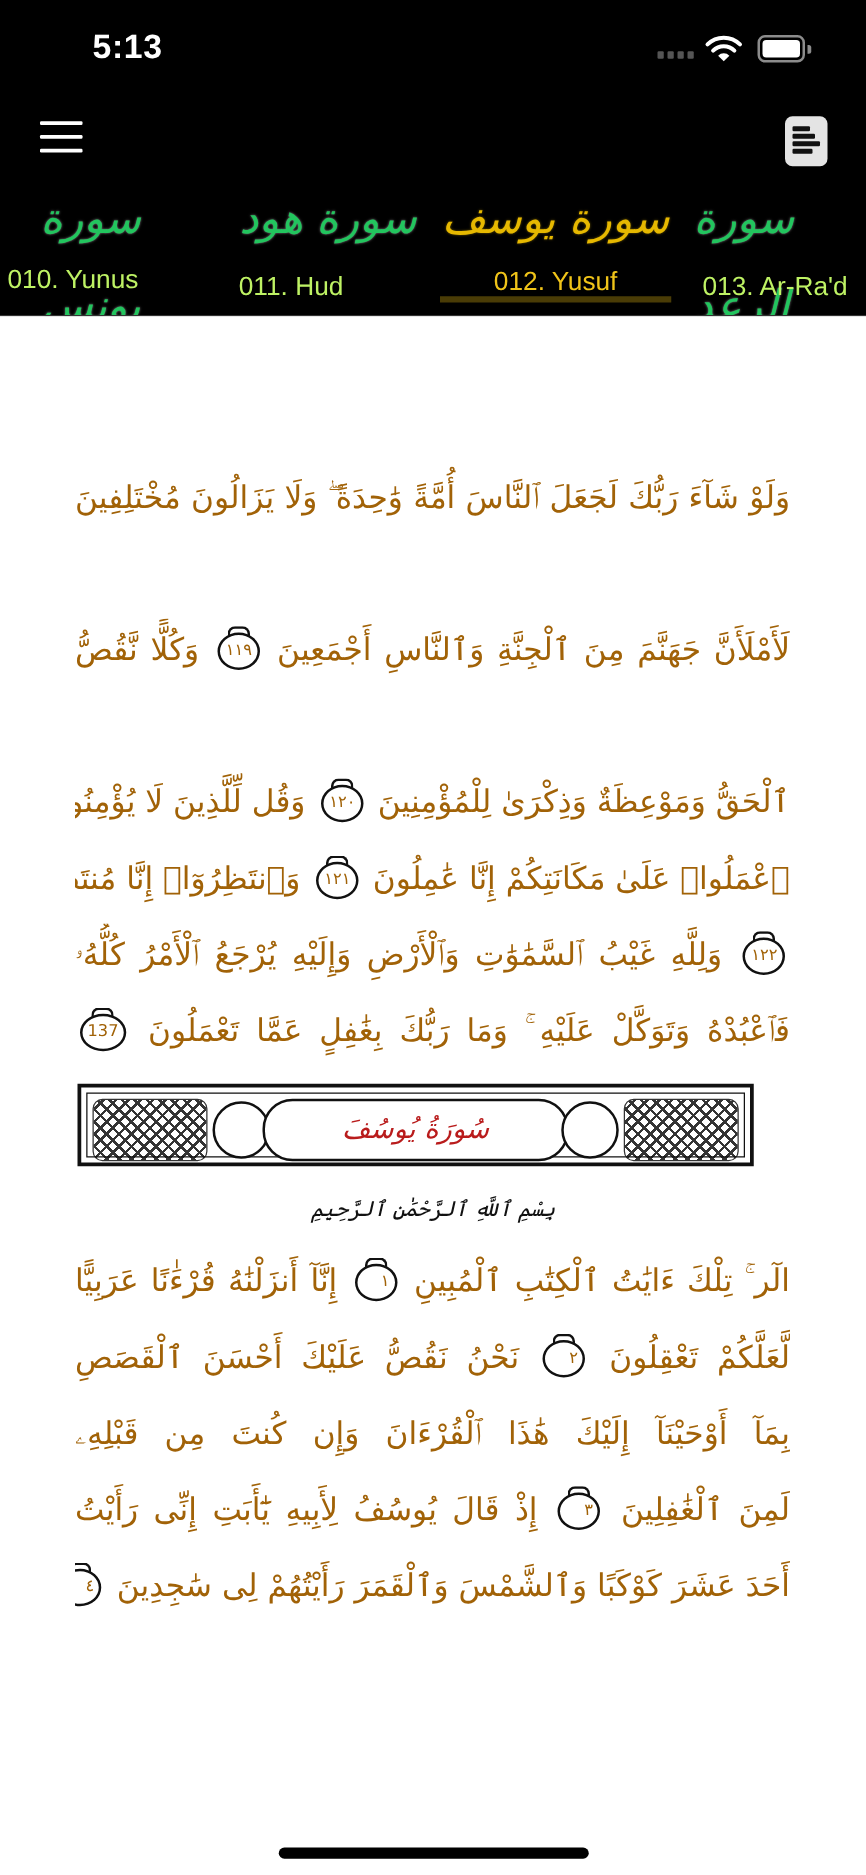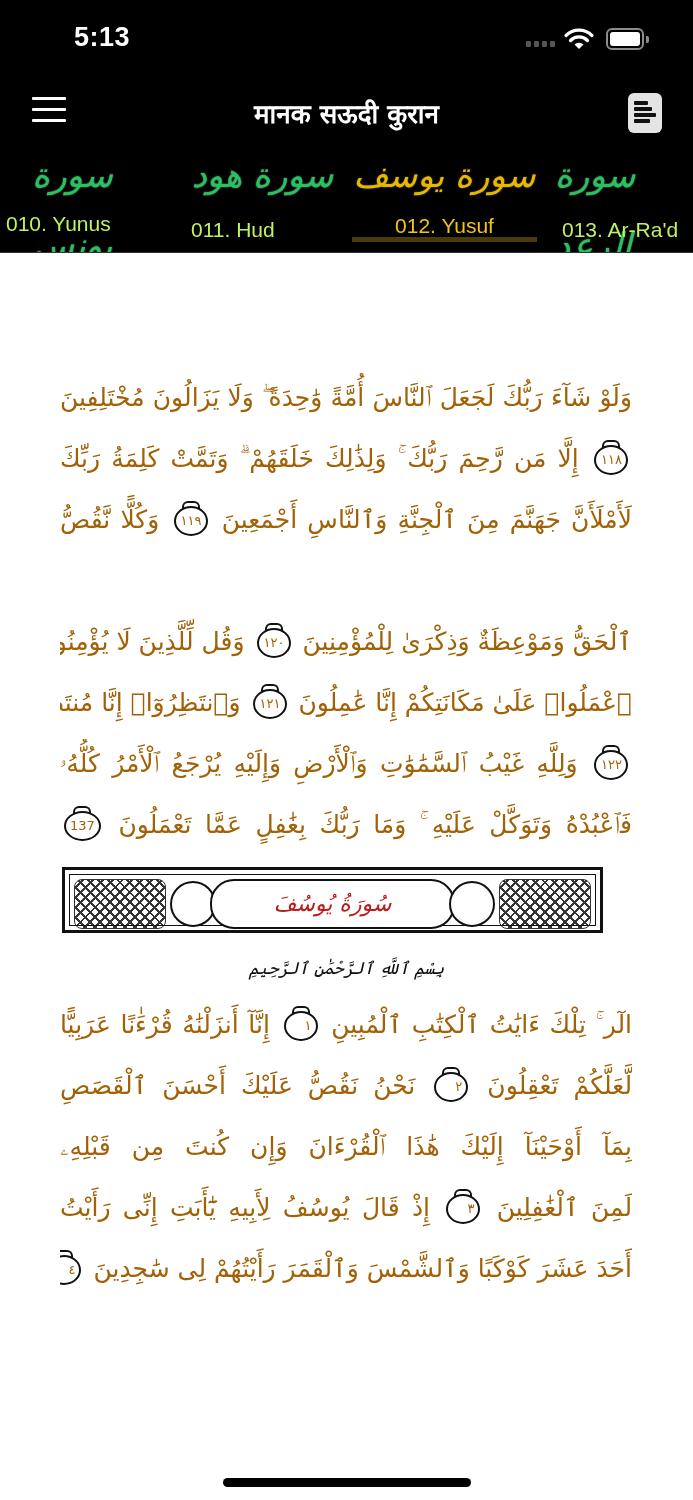--- a/index.html
+++ b/index.html
@@ -83,21 +83,20 @@
       </div>
     <div class="battery-nub"></div>
   </div>
 
   <div class="nav-bar">
     <div class="menu-button">
       <span style="top:2px"></span>
         <span style="top:13px"></span>
         <span style="top:24px"></span>
     </div>
-    <div class="nav-title">मानक सऊदी कुरान</div>
     <div class="doc-button">
       <span style="top:8px;width:14px"></span>
       <span style="top:14px;width:18px"></span>
       <span style="top:20px;width:22px"></span>
       <span style="top:26px;width:16px"></span>
     </div>
   </div>
 
   <div class="surah-tabs">
     <div class="surah-tab" style="left:0;width:145px;">
@@ -118,24 +117,20 @@
     </div>
   </div>
   <div class="active-underline"></div>
   <div class="tabs-bottom-line"></div>
 </div>
 
 <div class="page-content">
 
   <div class="ayah-line" style="top:120px;">
     <span>وَلَوْ شَآءَ رَبُّكَ لَجَعَلَ ٱلنَّاسَ أُمَّةً وَٰحِدَةً ۖ وَلَا يَزَالُونَ مُخْتَلِفِينَ</span>
-  </div>
-  <div class="ayah-line" style="top:181px;">
-    <span class="ayah-marker">١١٨</span>
-    <span>إِلَّا مَن رَّحِمَ رَبُّكَ ۚ وَلِذَٰلِكَ خَلَقَهُمْ ۗ وَتَمَّتْ كَلِمَةُ رَبِّكَ</span>
   </div>
   <div class="ayah-line" style="top:242px;">
     <span>لَأَمْلَأَنَّ جَهَنَّمَ مِنَ ٱلْجِنَّةِ وَٱلنَّاسِ أَجْمَعِينَ</span>
     <span class="ayah-marker">١١٩</span>
     <span>وَكُلًّا نَّقُصُّ</span>
   </div>
   <div class="ayah-line" style="top:364px;">
     <span>ٱلْحَقُّ وَمَوْعِظَةٌ وَذِكْرَىٰ لِلْمُؤْمِنِينَ</span>
     <span class="ayah-marker">١٢٠</span>
     <span>وَقُل لِّلَّذِينَ لَا يُؤْمِنُونَ</span>

